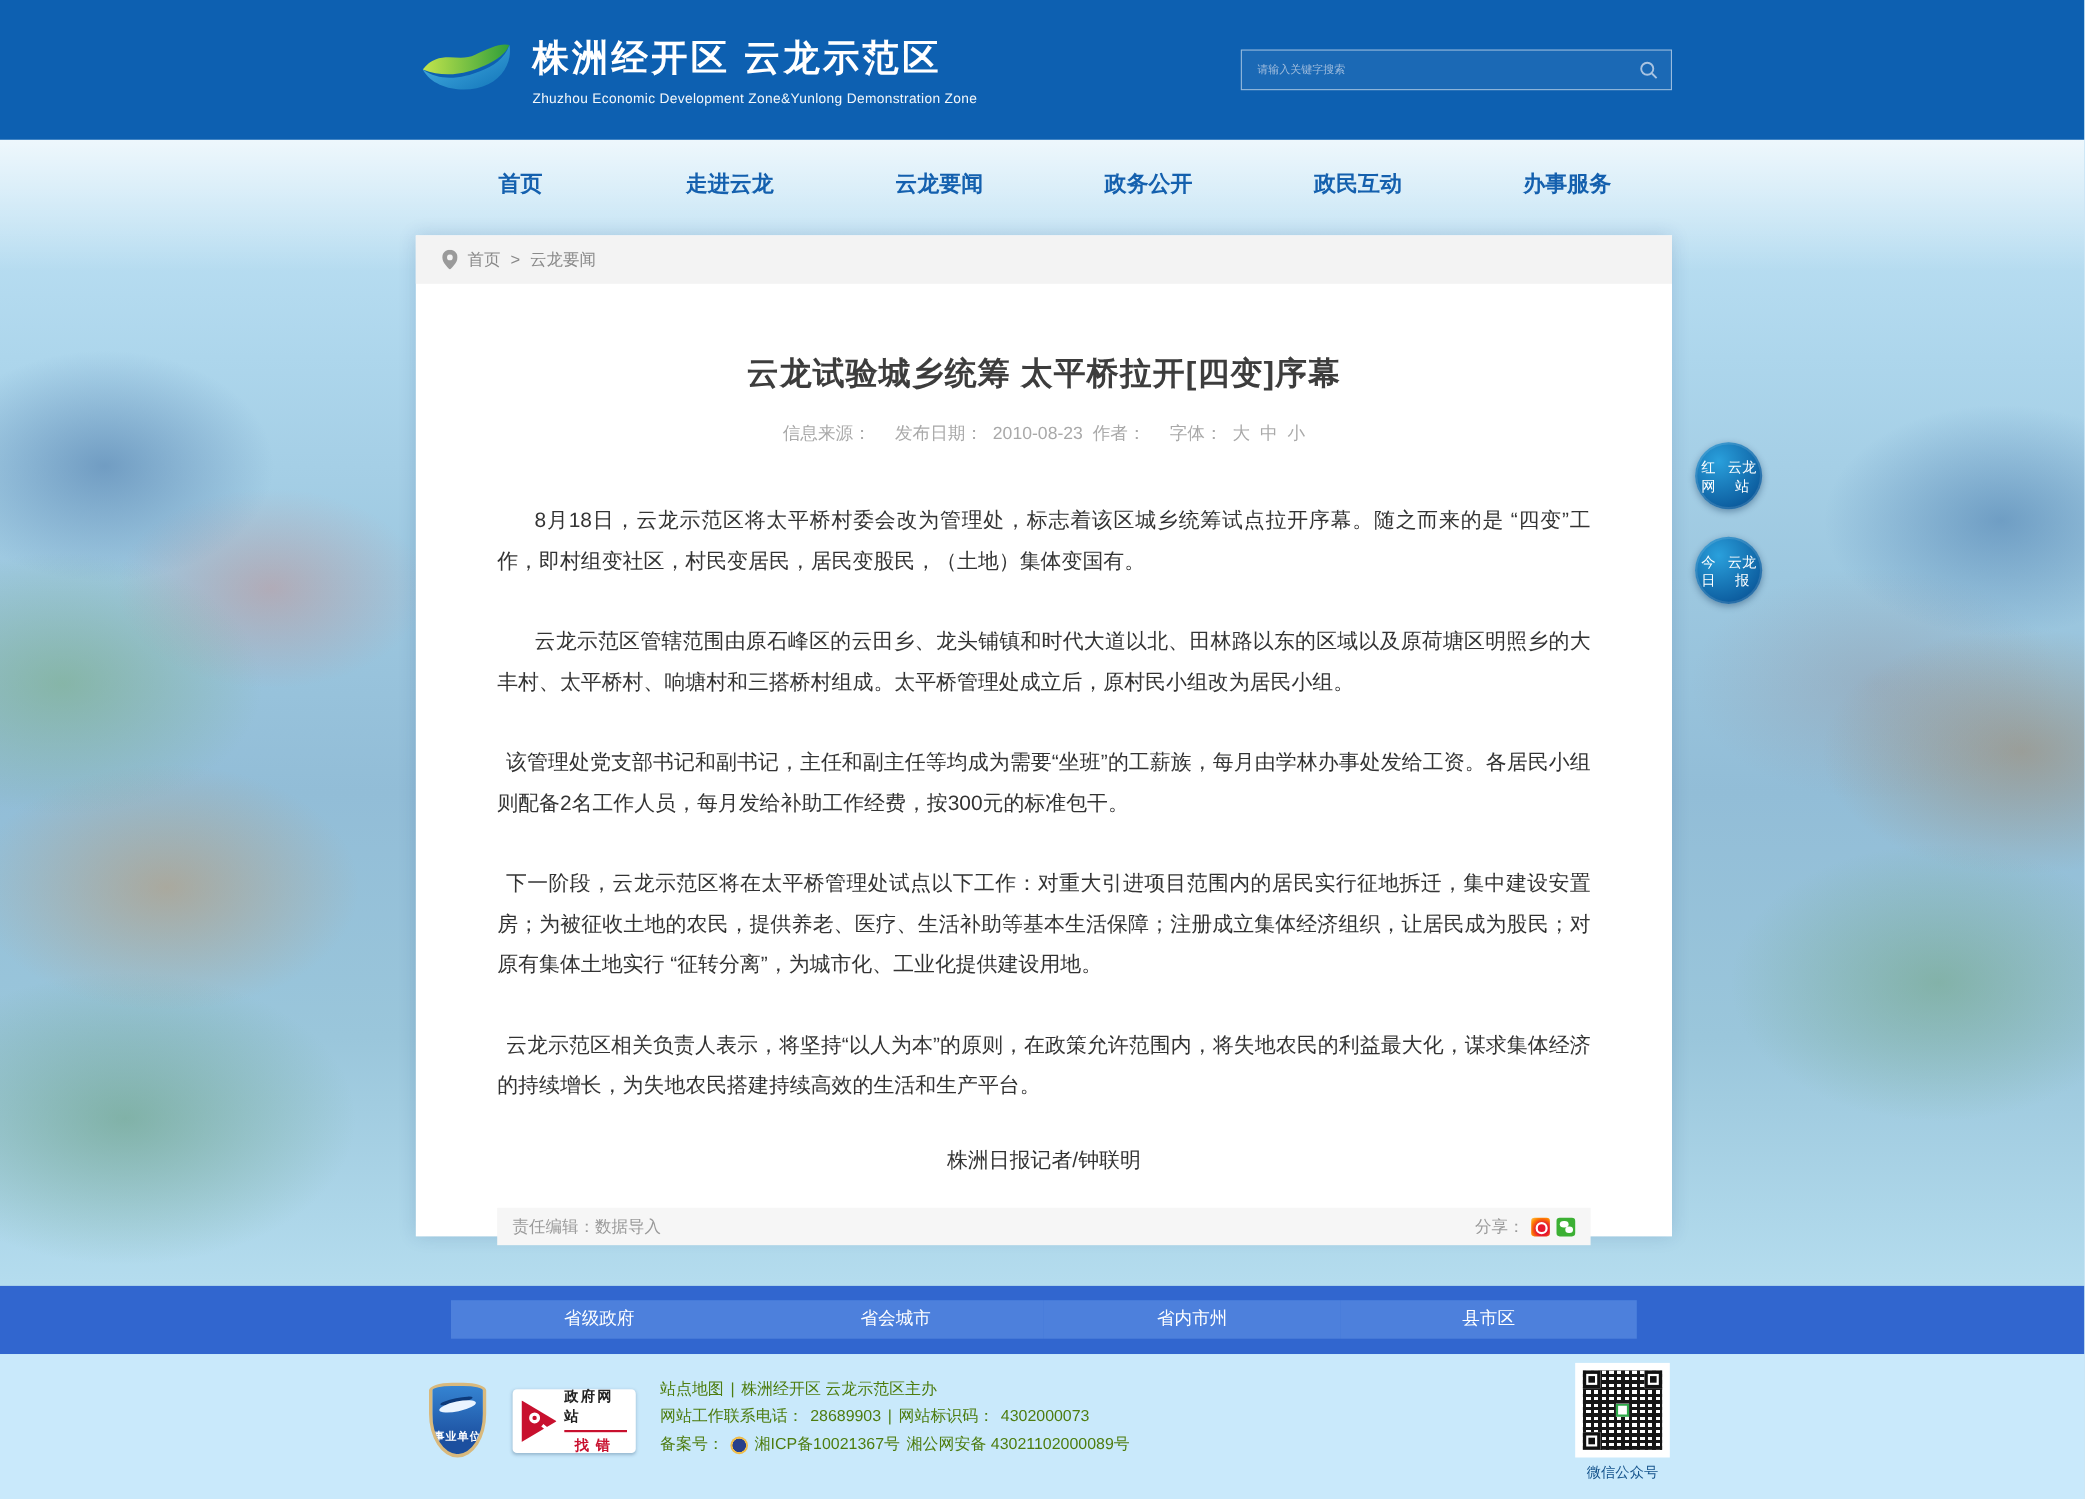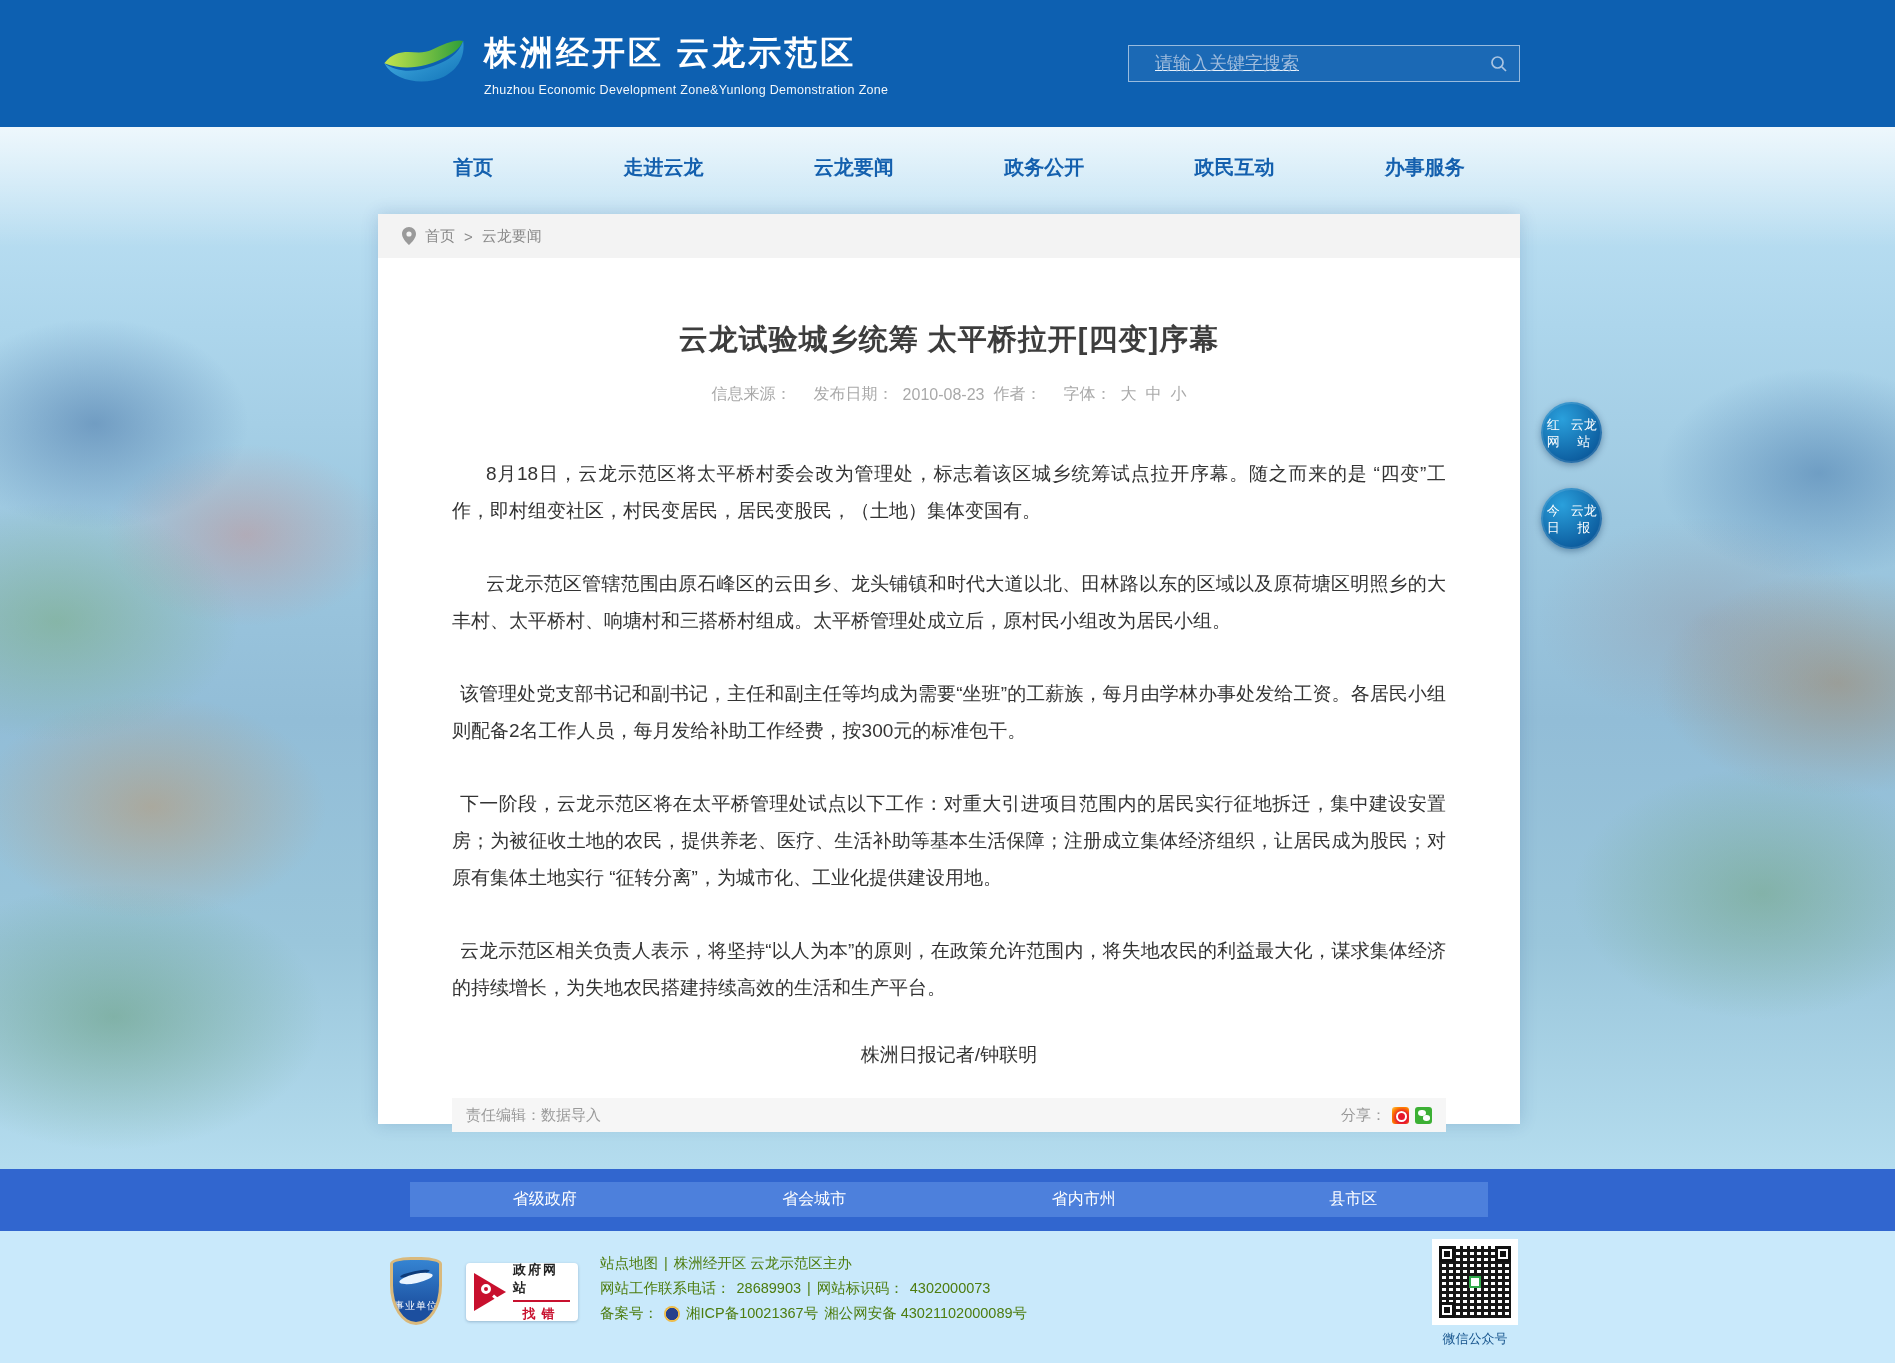--- a/index.html
+++ b/index.html
@@ -27,21 +27,21 @@
   
   .header { position:absolute; left:0; top:0; width:100%; height:127px; background:#0d60b1; }
   .header-inner { position:absolute; left:378px; top:0; width:1142px; height:100%; display:flex; align-items:center; }
   .brand { display:flex; align-items:center; }
   .logo { width:90px; height:58px; margin-right:16px; flex:none; }
   .brand-text .site-title { color:#fff; font-size:33px; font-weight:bold; letter-spacing:3px; }
   .brand-text .site-subtitle { color:rgba(255,255,255,.95); font-size:12.5px; margin-top:7px; letter-spacing:.3px; }
   .search-box { margin-left:auto; position:relative; width:392px; height:37px;
     border:1px solid rgba(255,255,255,.55); background:rgba(255,255,255,.06); }
   .search-box input { width:100%; height:100%; background:transparent; border:none; outline:none;
-    color:#eaf2fb; font-size:18px; padding:0 42px 0 26px; font-family:"Liberation Sans", sans-serif;text-decoration:underline; }
+    color:#eaf2fb; font-size:10px; padding:0 42px 0 14px; font-family:"Liberation Sans", sans-serif; }
   .search-box input::placeholder { color:#9fbcdd; }
   .search-icon { position:absolute; right:10px; top:8px; width:20px; height:20px; cursor:pointer; }
 
   
   .nav { position:absolute; left:378px; top:127px; width:1142px; height:80px; display:flex; align-items:center; }
   .nav-item { flex:1; text-align:center; font-size:20px; font-weight:bold; color:#1460ae; cursor:pointer; }
 
   
   .panel { position:absolute; left:378px; top:214px; width:1142px; height:910px; background:#fff;
     box-shadow:0 0 16px rgba(20,60,120,.18); }
@@ -91,21 +91,21 @@
     display:flex; align-items:center; justify-content:center; cursor:pointer; }
 
   
   .footer { position:absolute; left:0; top:1231px; width:100%; height:132px; background:#c9e9fb; }
   .shield-badge { position:absolute; left:390px; top:26px; width:52px; height:68px; cursor:pointer;
     background:linear-gradient(180deg,#3584d2 0%,#1c4f9f 80%); border:3px solid #d9b97c;
     border-radius:24px 24px 30px 30px / 8px 8px 46px 46px; overflow:hidden; }
   .shield-badge .swoosh { position:absolute; left:6px; top:14px; width:34px; height:9px; background:#eaf4ff;
     border-radius:50%; transform:rotate(-12deg); box-shadow:0 -5px 0 -2px #0d3a7a; }
   .shield-badge .shield-label { position:absolute; left:0; right:0; bottom:9px; text-align:center;
-    color:#fff; font-size:10px; letter-spacing:1px; }
+    color:#fff; font-size:10px; letter-spacing:1px;font-weight:bold; }
   .govsite-badge { position:absolute; left:466px; top:32px; width:112px; height:58px; background:#fff;
     border-radius:4px; box-shadow:0 1px 3px rgba(0,40,80,.25); display:flex; align-items:center;
     padding:0 8px; gap:7px; cursor:pointer; }
   .tri-magnifier { position:relative; width:32px; height:38px; flex:none; }
   .tri-magnifier .tri { position:absolute; inset:0; background:#c8102e;
     clip-path:polygon(0 0, 100% 50%, 0 100%); }
   .tri-magnifier .lens { position:absolute; left:7px; top:11px; width:10px; height:10px;
     border:3px solid #fff; border-radius:50%; }
   .tri-magnifier .handle { position:absolute; left:18px; top:24px; width:9px; height:3px; background:#fff;
     transform:rotate(40deg); }

